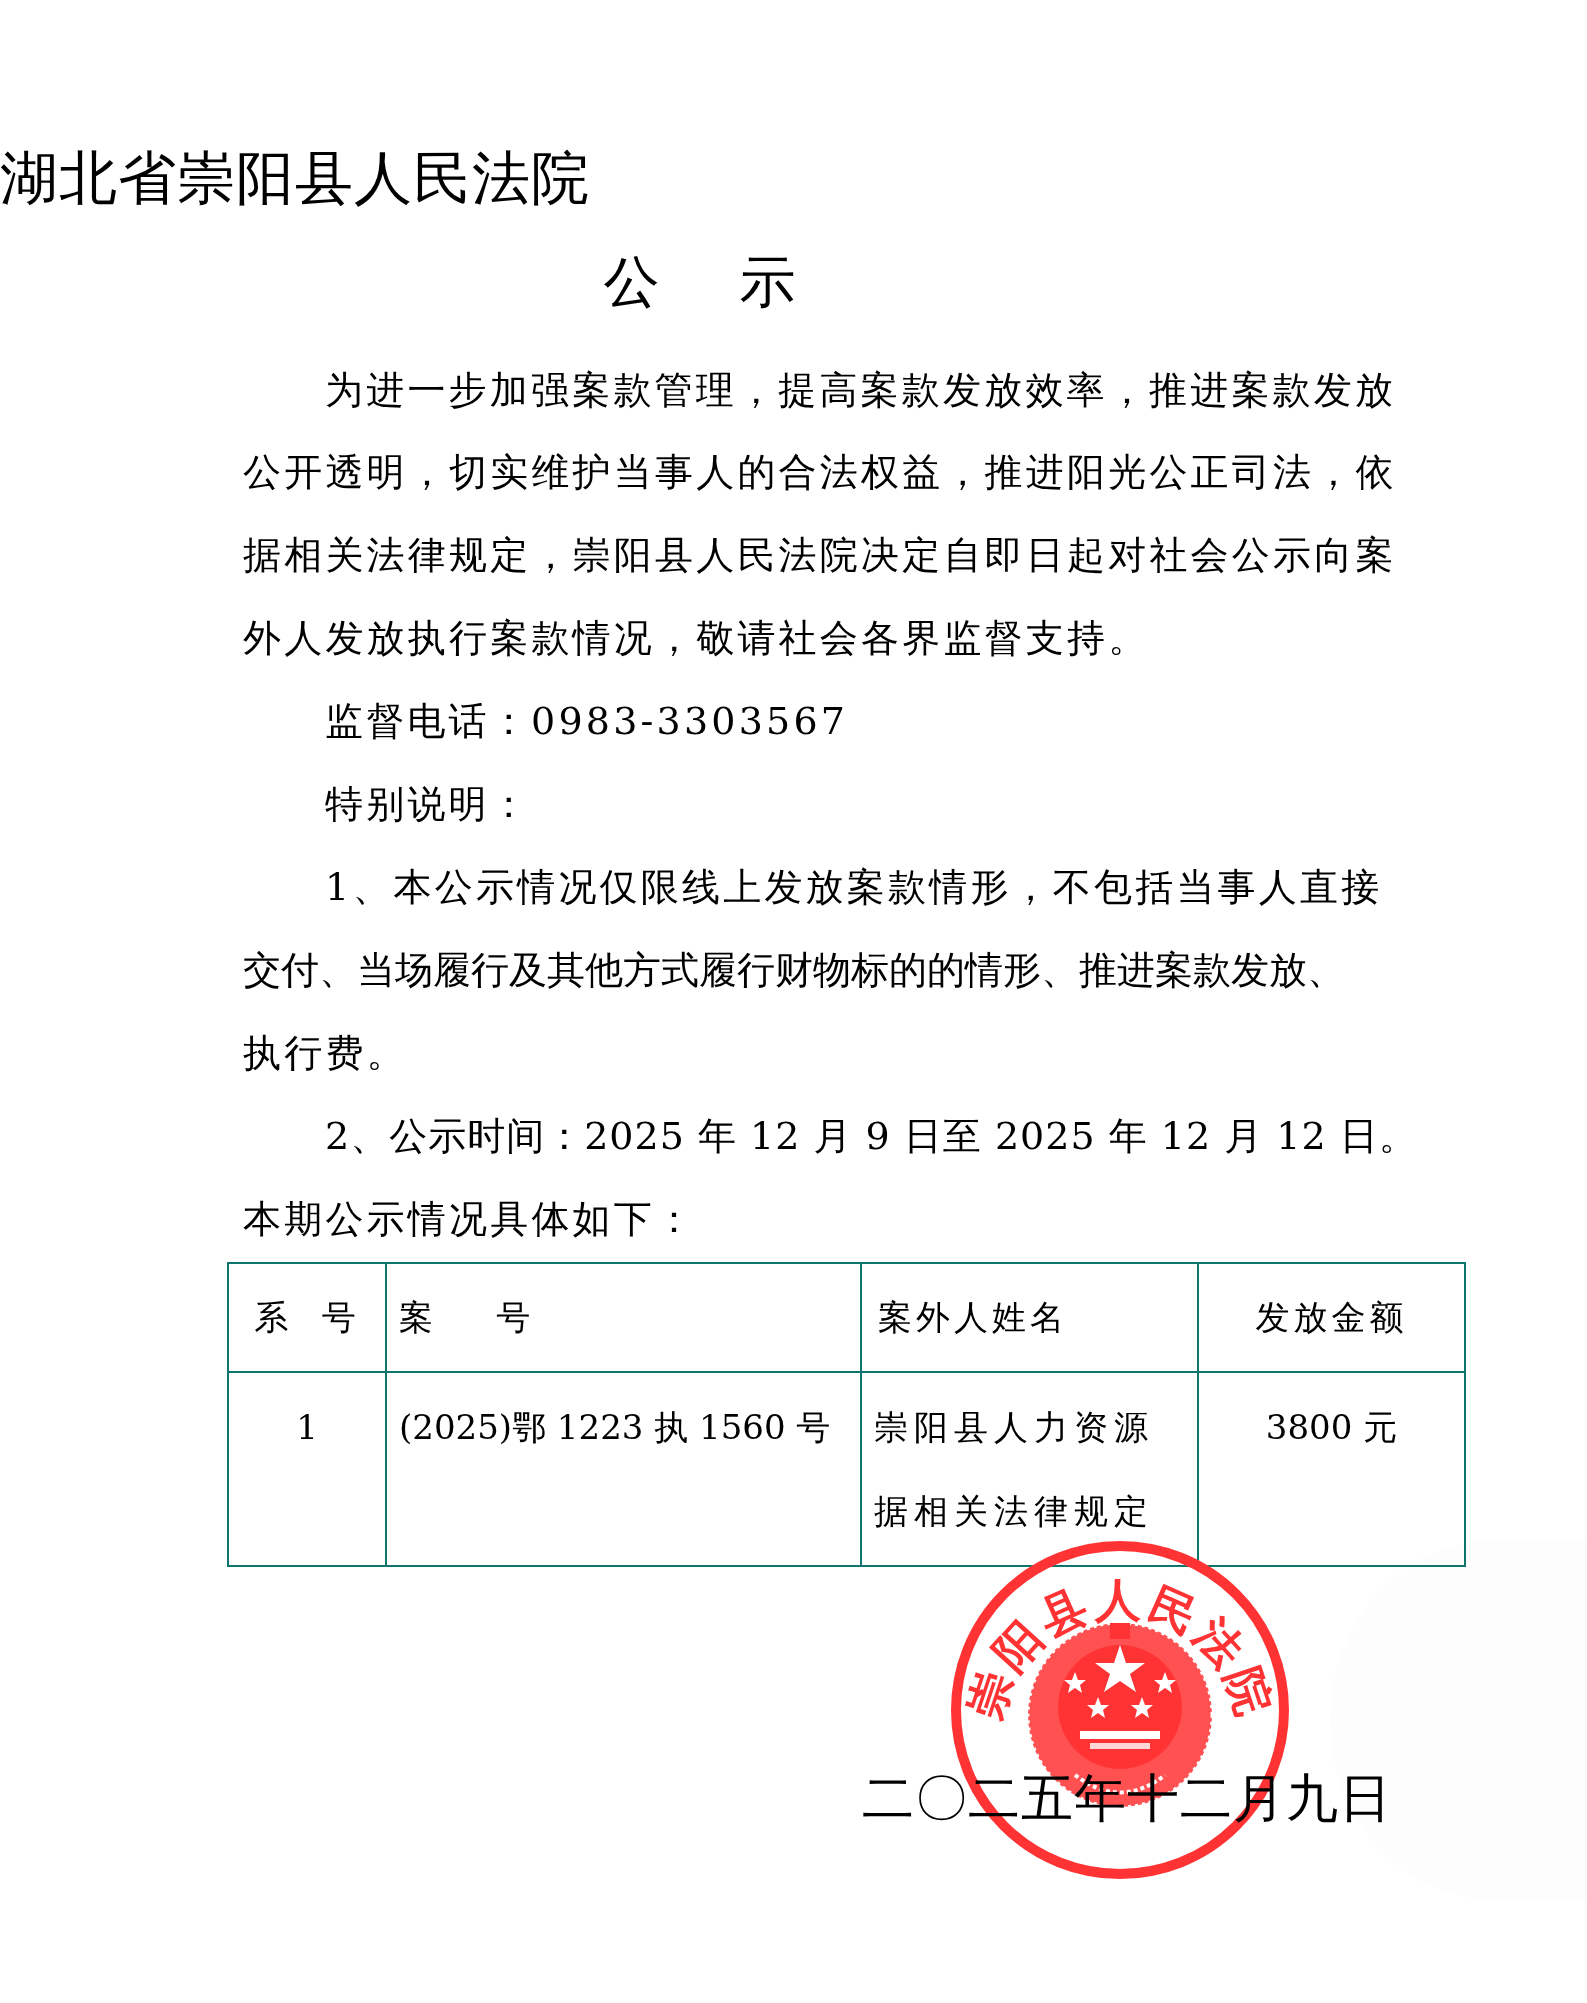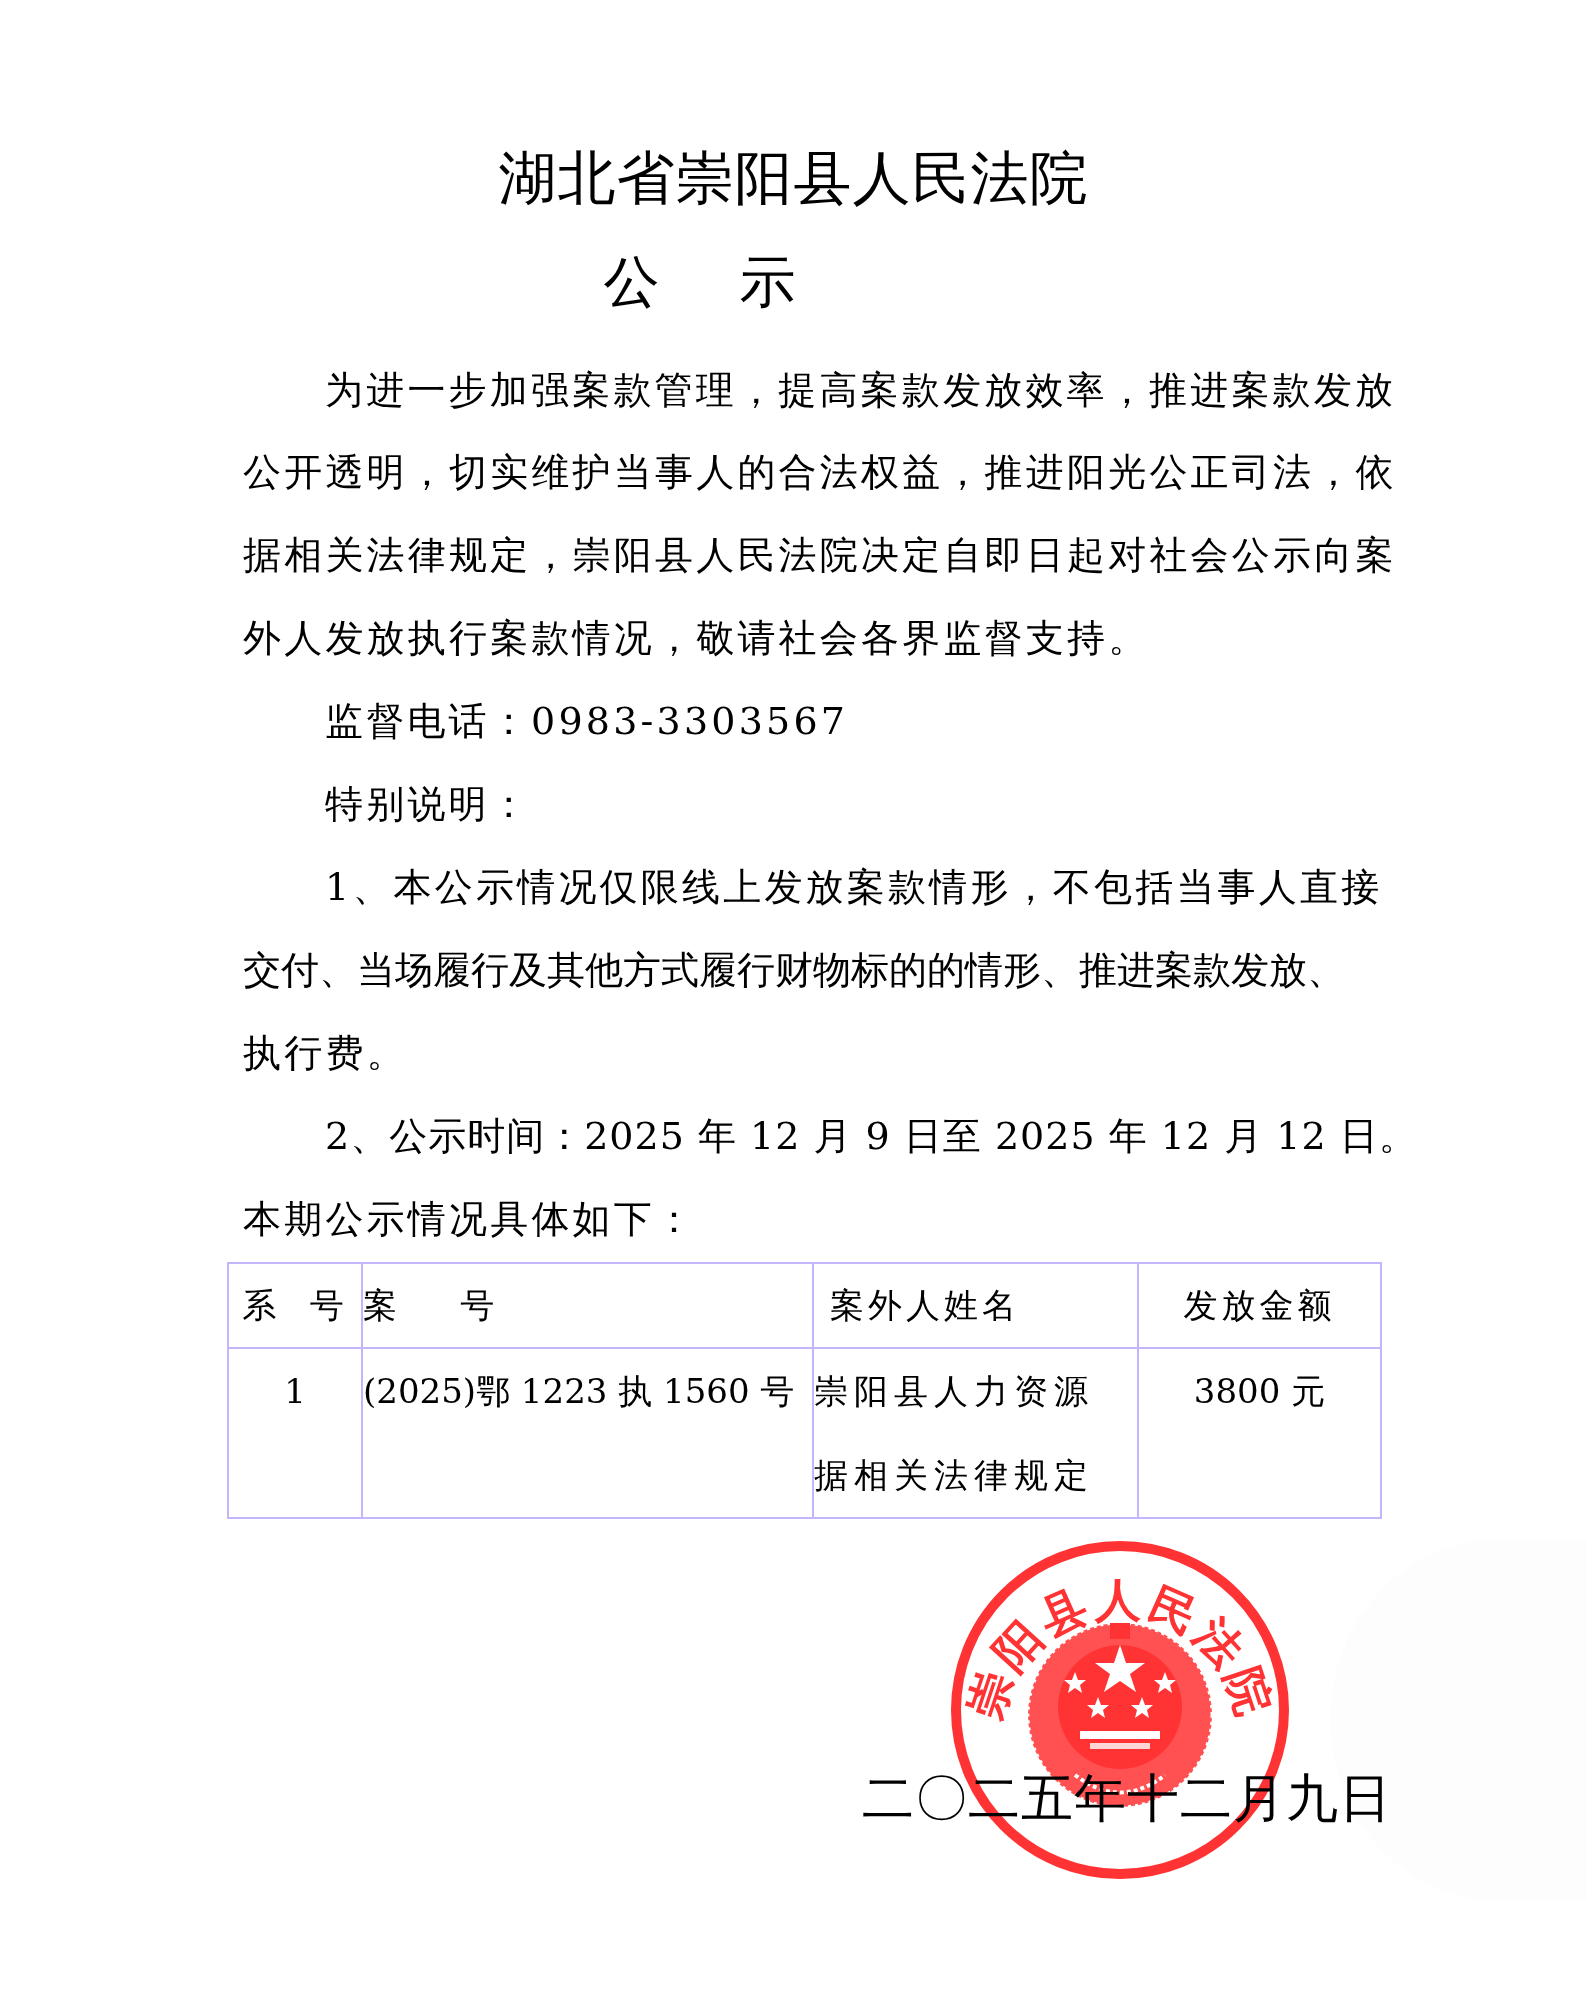--- a/index.html
+++ b/index.html
@@ -7,40 +7,40 @@
       width: 1587px; height: 2003px; position: relative; overflow: hidden;
       font-family: "DejaVu Serif", "Liberation Serif", serif;
       color: #000;
     }
     .faint {
       position: absolute; left: 1330px; top: 1540px; width: 330px; height: 360px;
       border-radius: 50% 0 0 50%; background: #fdfdfd;
     }
     .title {
       position: absolute; left: 0; width: 1587px; top: 143px;
-      text-align: center; font-size: 58px; line-height: 70px; letter-spacing: 1px;
+      text-align: left; font-size: 58px; line-height: 70px; letter-spacing: 1px;
     }
     .subtitle {
       position: absolute; left: 0; width: 1399px; top: 247px;
       text-align: center; font-size: 56px; line-height: 70px;
     }
     .subtitle span { display: inline-block; }
     .subtitle .gap { width: 80px; }
     .line {
       position: absolute; left: 243px; width: 1110px;
       font-size: 38px; line-height: 44px; white-space: nowrap;
       letter-spacing: 3.2px;
     }
     .indent { left: 325px; width: 1030px; }
     table.cases {
       position: absolute; left: 227px; top: 1262px;
       border-collapse: collapse; font-size: 34px;
     }
     table.cases td, table.cases th {
-      border: 2px solid #c4b5fd; font-weight: normal; padding: 0;
+      border: 2px solid #0f766e; font-weight: normal; padding: 12px;
       vertical-align: top;
     }
     table.cases th { height: 83px; vertical-align: middle; letter-spacing: 4px; }
     .c1 { width: 132px; text-align: center; }
     .c2 { width: 449px; text-align: left; }
     .c3 { width: 307px; margin-left: 28px; }
     .c4 { width: 241px; text-align: center; }
     th.c3 { text-align: left; padding-left: 16px !important; }
     .cell-line { display: block; height: 84px; line-height: 84px; white-space: nowrap; }
     td.c3 .cell-line { text-align: left; letter-spacing: 6px; }

